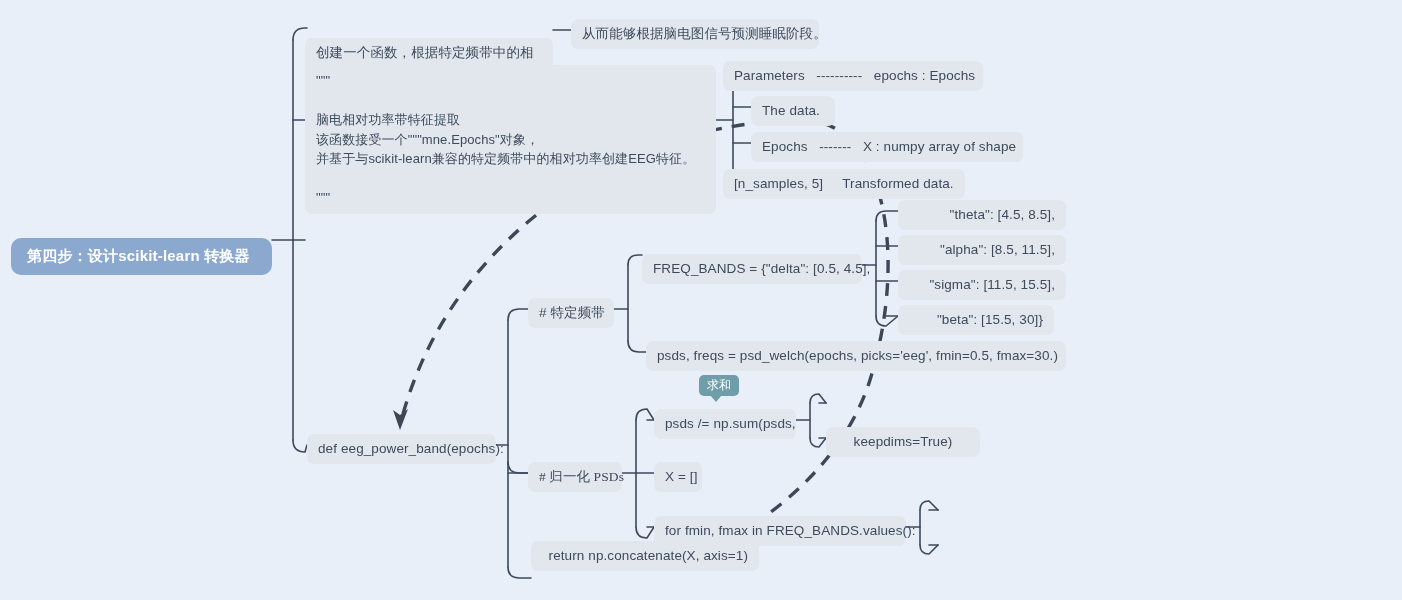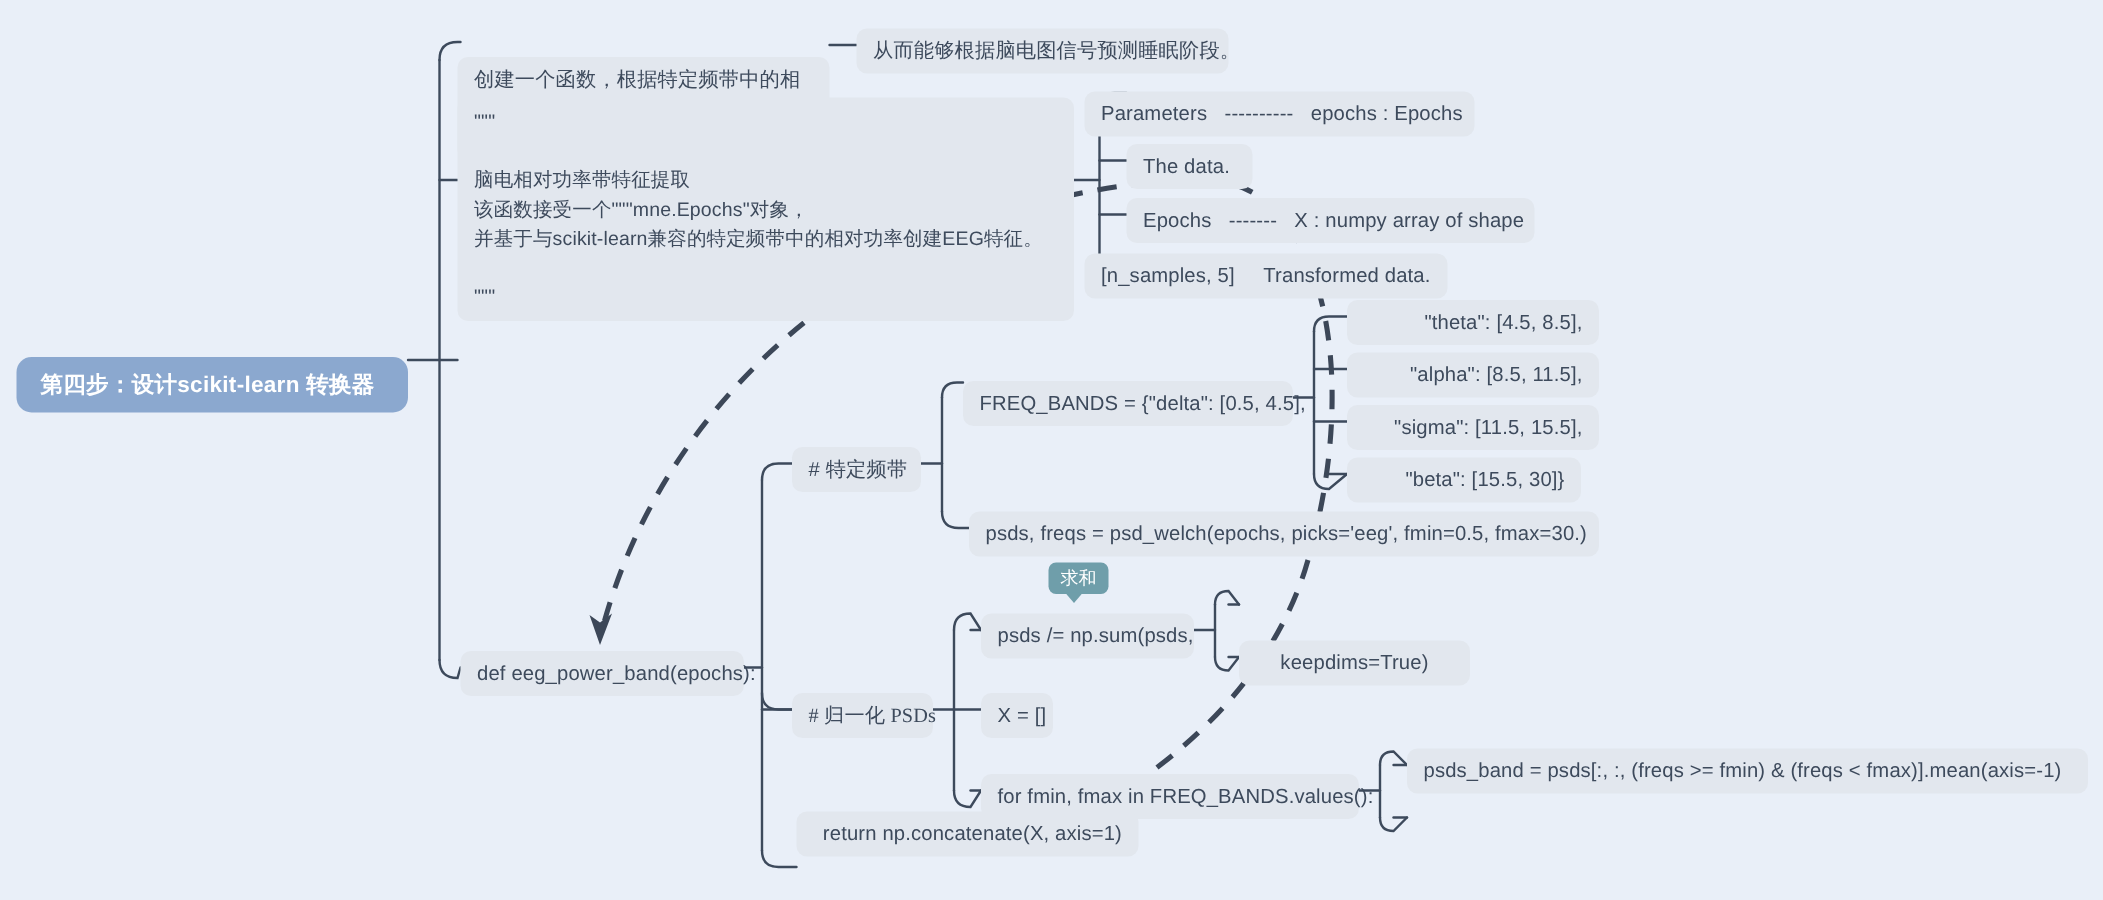--- a/index.html
+++ b/index.html
@@ -176,17 +176,16 @@
 
   <div class="node" style="left:528px;top:462px;width:94px;font-family:Liberation Serif, serif;"># 归一化 PSDs</div>
 
   <div class="node" style="left:654px;top:409px;width:142px;">psds /= np.sum(psds,</div>
   <div class="node" style="left:826px;top:427px;width:154px;text-align:center;">keepdims=True)</div>
 
   <div class="node" style="left:654px;top:462px;width:48px;">X = []</div>
 
   <div class="node" style="left:654px;top:516px;width:252px;">for fmin, fmax in FREQ_BANDS.values():</div>
 
-  <div class="node" style="left:938px;top:499px;width:454px;">psds_band = psds[:, :, (freqs &gt;= fmin) &amp; (freqs &lt; fmax)].mean(axis=-1)</div>
 
   <div class="node" style="left:531px;top:541px;width:228px;text-align:right;">return np.concatenate(X, axis=1)</div>
 
 </div>
 
 </body></html>

